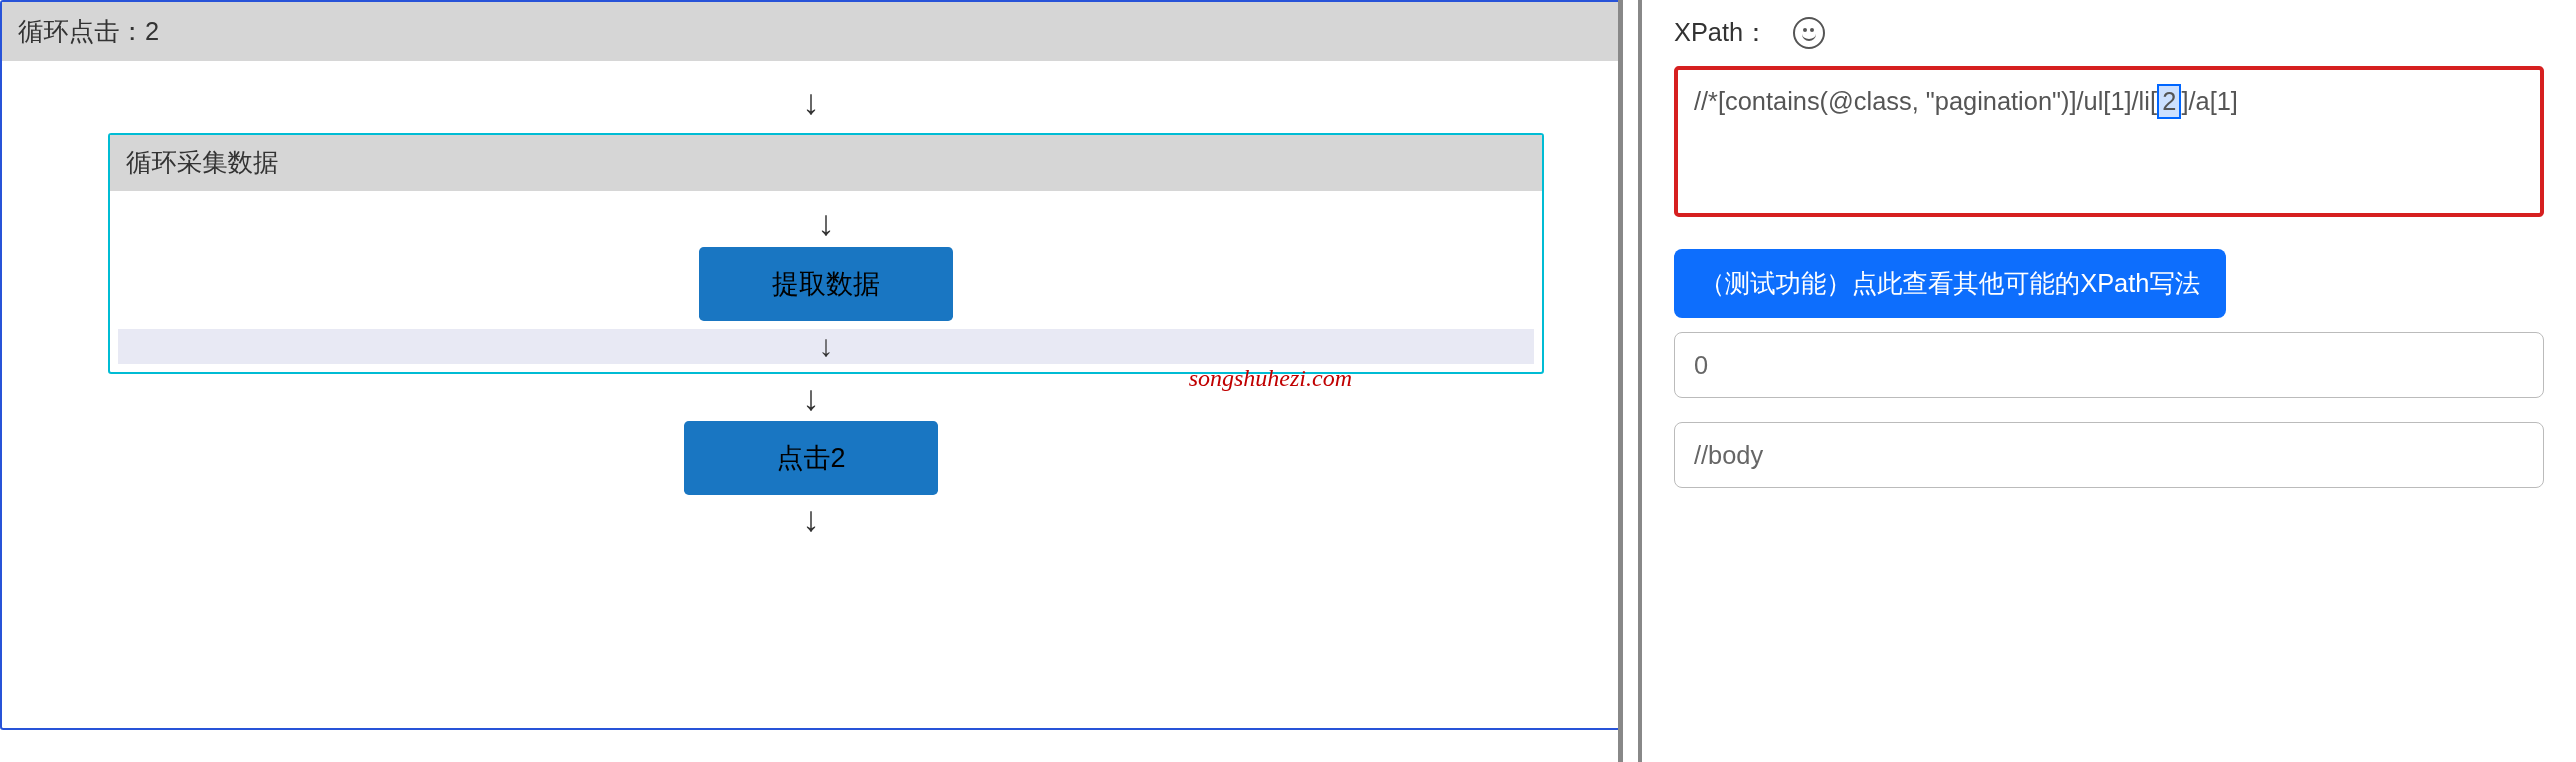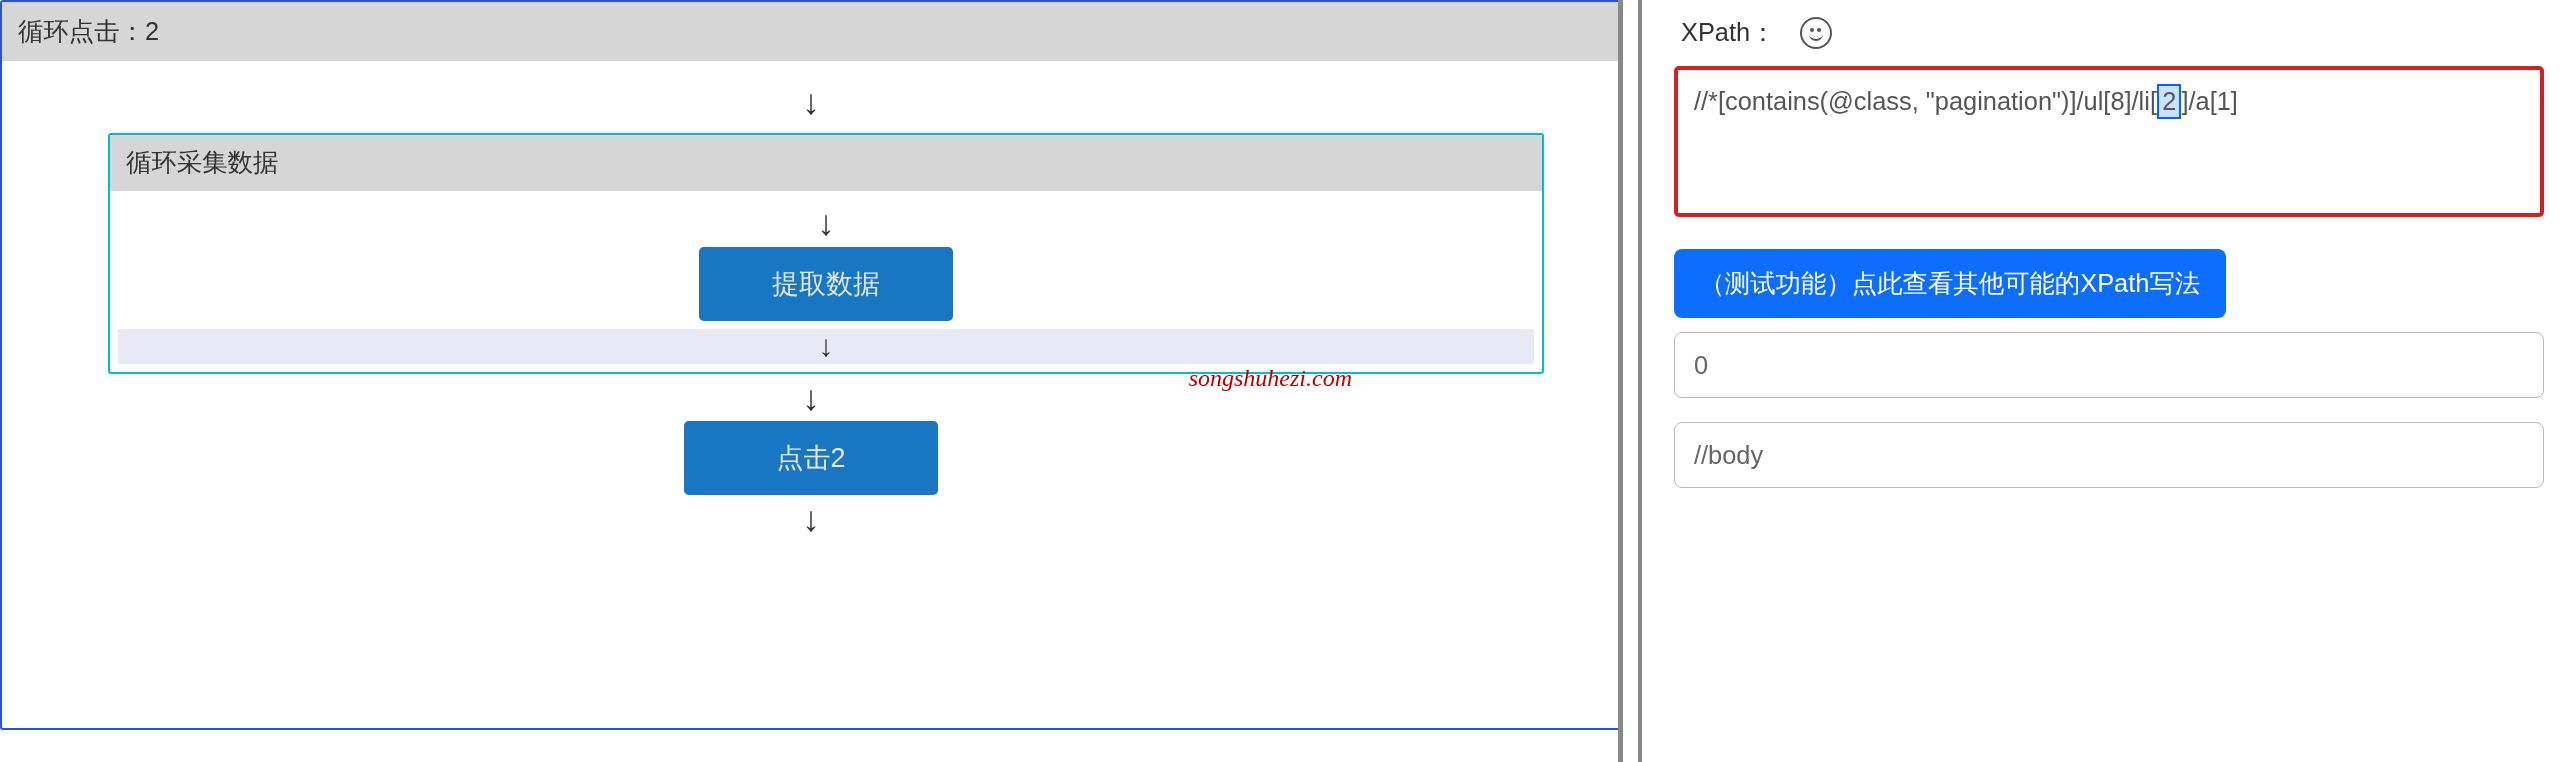--- a/index.html
+++ b/index.html
@@ -74,21 +74,21 @@
     }
     .inner-flow {
       display: flex;
       flex-direction: column;
       align-items: center;
       padding: 8px;
       position: relative;
     }
     .btn-node {
       background: #1976c2;
-      color: #e5e5e5;
+      color: #000000;
       border: none;
       border-radius: 4.8px;
       padding: 19px 63px;
       font-size: 27px;
       cursor: pointer;
       min-width: 254px;
     }
     .inner-bottom-bar {
       background: #e8e9f4;
       height: 35px;
@@ -107,21 +107,20 @@
       font-style: italic;
       font-family: serif;
     }
     .right-label {
       font-size: 25.4px;
       color: #333;
       margin-bottom: 16px;
       display: flex;
       align-items: center;
       gap: 24px;
-      margin-left: 7px;
     }
     .smiley-icon {
       display: inline-flex;
       width: 32px;
       height: 32px;
       border: 2px solid #555;
       border-radius: 50%;
       position: relative;
     }
     .smiley-icon::before {
@@ -235,21 +234,21 @@
 
 <div class="right-panel">
   <div class="right-label">
     <span>XPath：</span>
     <span class="smiley-icon">
         <span class="smiley-mouth"></span>
       </span>
   </div>
 
   <div class="xpath-textarea">
-    <span class="xpath-content">//*[contains(@class, "pagination")]/ul[8]/li[</span><span class="highlight-box">2</span><span>]/a[1]</span>
+    <span class="xpath-content">//*[contains(@class, "pagination")]/ul[1]/li[</span><span class="highlight-box">2</span><span>]/a[1]</span>
   </div>
 
   <button class="test-btn">（测试功能）点此查看其他可能的XPath写法</button>
 
   <input class="input-field" value="0" style="">
 
   <input class="input-field" value="//body" style="">
 </div>
 
 

